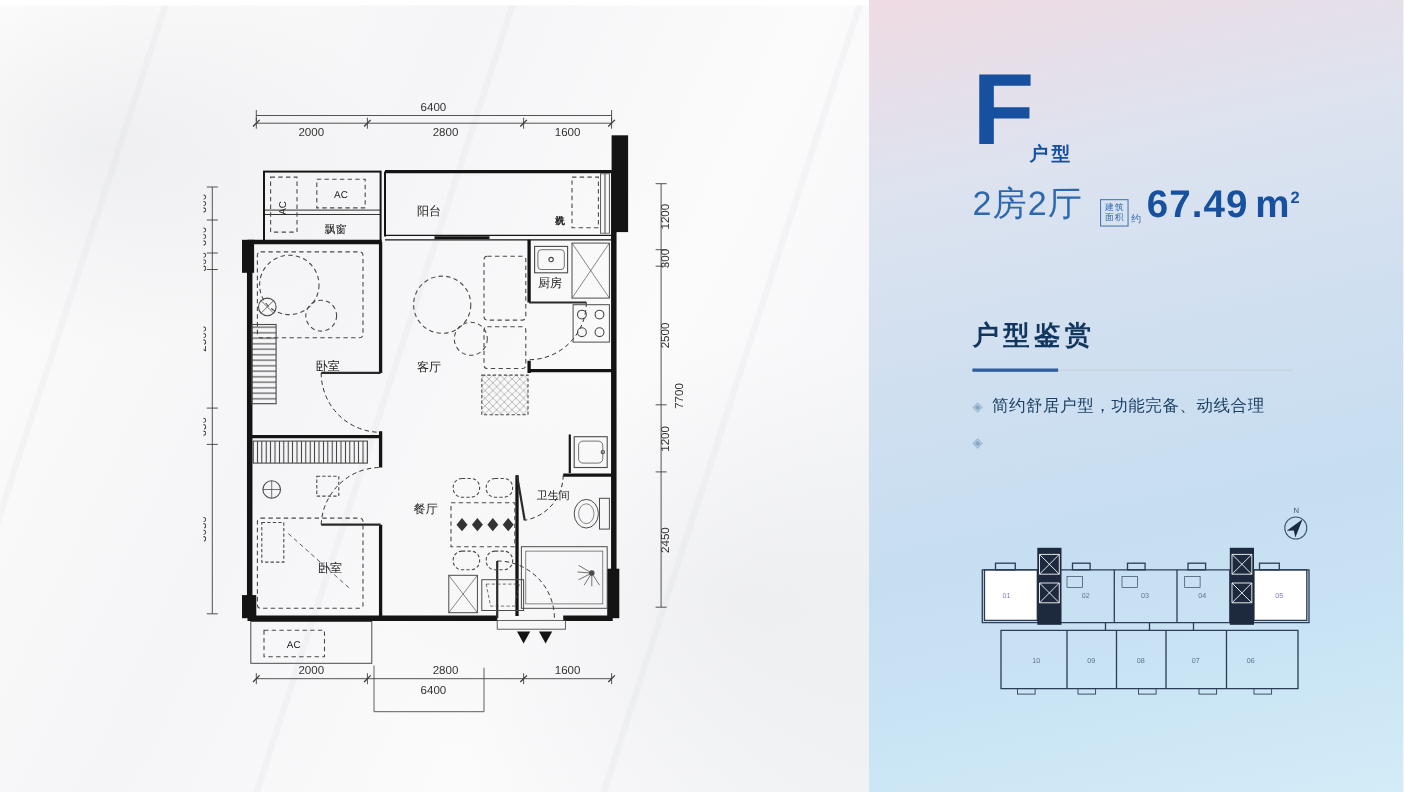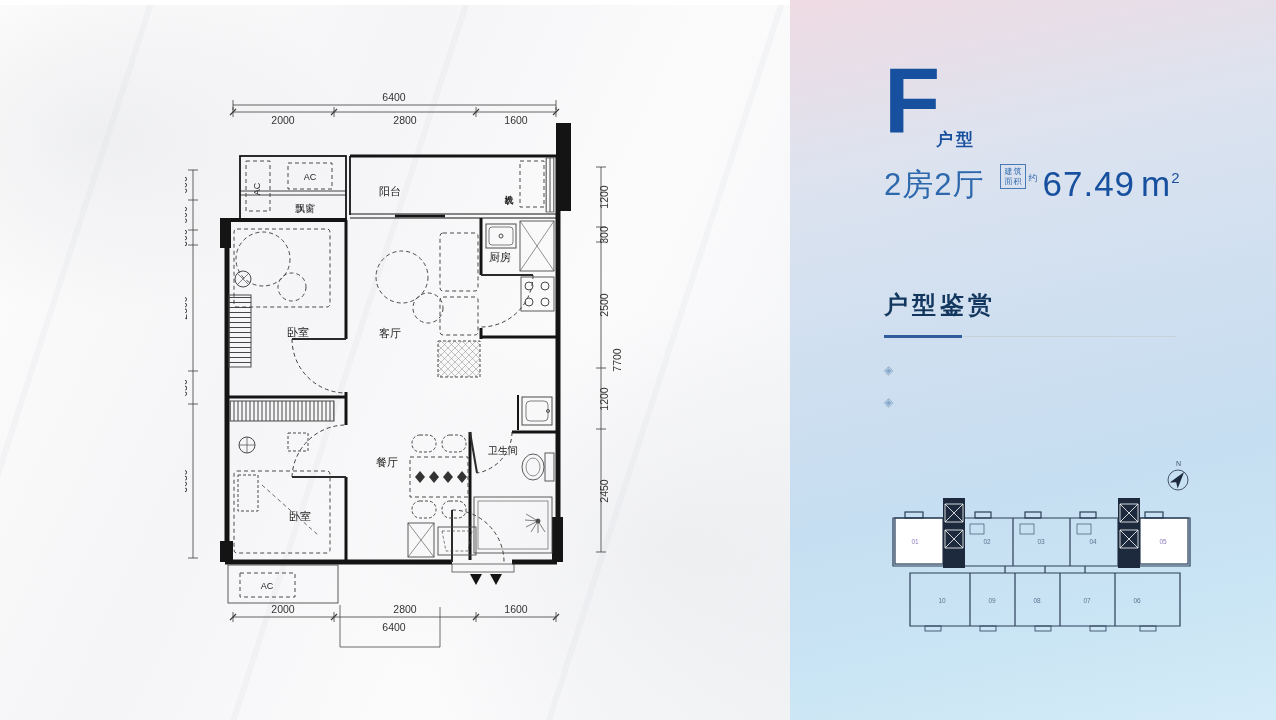--- a/index.html
+++ b/index.html
@@ -14,26 +14,26 @@
       repeating-linear-gradient(108deg, transparent 0 140px, rgba(185,190,198,0.10) 140px 146px, transparent 146px 300px),
       linear-gradient(115deg,#fdfdfd 0%,#f5f5f7 38%,#fbfbfc 66%,#f2f3f5 100%);}
   .plan-svg{position:absolute;left:185px;top:78px;}
   
   .panel{position:absolute;left:790px;top:0;width:486px;height:720px;
     background:linear-gradient(168deg,#efdbe3 0%,#dde3ef 22%,#cfdff0 45%,#c6def1 65%,#c9e4f4 82%,#d4ecf8 100%);}
   .unit-letter{position:absolute;left:94px;top:54px;font-size:92px;line-height:1;
     font-weight:700;color:#17509e;}
   .unit-suffix{position:absolute;left:146px;top:128px;font-size:17px;color:#17509e;
     letter-spacing:3px;font-weight:600;}
-  .spec-row{position:absolute;left:94px;top:164px;display:flex;align-items:flex-start;}
+  .spec-row{position:absolute;left:94px;top:164px;display:flex;align-items:flex-end;}
   .layout{font-size:31px;color:#2d68ad;font-weight:500;letter-spacing:1px;}
   .area-box{display:flex;flex-direction:column;border:1px solid #4a7ab5;color:#2d68ad;
     font-size:8px;line-height:1.2;padding:2px 3px;letter-spacing:1px;margin-left:16px;}
   .approx{font-size:9px;color:#2d68ad;margin-left:2px;margin-top:8px;}
-  .area-val{font-size:35px;color:#17509e;font-weight:400;margin-left:5px;letter-spacing:1px;}
+  .area-val{font-size:35px;color:#17509e;font-weight:700;margin-left:5px;letter-spacing:1px;}
   .area-val sup{font-size:15px;}
   .area-val .unit{margin-left:6px;}
   .sec-title{position:absolute;left:94px;top:289px;font-size:24px;color:#12365e;
     letter-spacing:4px;font-weight:700;}
   .divider{position:absolute;left:94px;top:335px;width:292px;display:flex;align-items:center;}
   .divider .dk{width:78px;height:3px;background:#2e5d9e;}
   .divider .lt{flex:1;height:1px;background:#c7d1da;}
   .features{position:absolute;left:94px;top:360px;width:340px;}
   .feat{display:flex;align-items:flex-start;margin-bottom:12px;font-size:15px;
     color:#1c4064;letter-spacing:0.5px;}
@@ -260,20 +260,21 @@
 
     <div class="sec-title">户型鉴赏</div>
     <div class="divider">
         <span class="dk"></span>
         <span class="lt"></span>
       </div>
 
     <div class="features">
       <div class="feat">
         <span class="bullet">◈</span>
+        <span>简约舒居户型，功能完备、动线合理</span>
       </div>
       <div class="feat">
         <span class="bullet">◈</span>
       </div>
     </div>
 
     <svg class="siteplan" width="320" height="185" viewBox="0 0 320 185">
       <g transform="translate(293,22)">
         <circle r="10" fill="none" stroke="#44536b" stroke-width="1"></circle>
         <g transform="rotate(38)">

